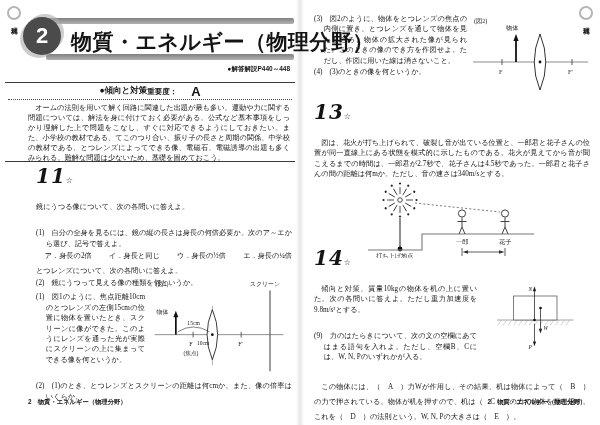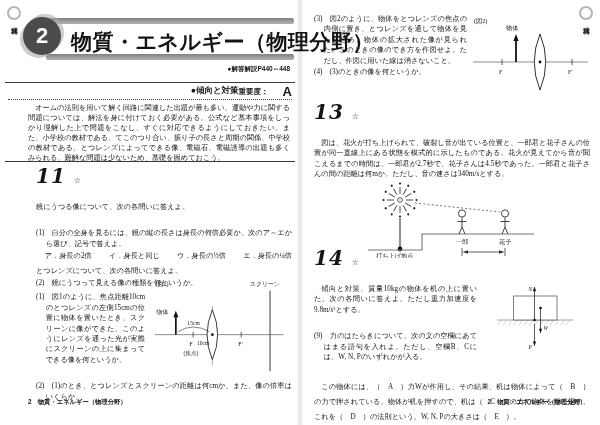--- a/index.html
+++ b/index.html
@@ -35,32 +35,32 @@
     box-shadow:-3px 3px 0 rgba(170,170,170,.6), 3px -3px 0 rgba(170,170,170,.6)}
   .chapter-circle span{color:#fff;font-family:"Liberation Sans","DejaVu Sans",sans-serif;font-weight:bold;font-size:22px}
 
   .answer-ref{position:absolute;top:65px;right:10px;font-family:"Liberation Sans","DejaVu Sans",sans-serif;
     font-weight:bold;font-size:6.5px}
 
   .rule{position:absolute;left:5px;right:5px;border-top:1.3px solid #3a3a3a}
   .r1{top:82px}
   .r2{top:161px}
 
-  .strategy-row{position:absolute;left:8px;right:8px;top:85px;display:flex;justify-content:flex-end;
+  .strategy-row{position:absolute;left:8px;right:8px;top:85px;display:flex;justify-content:center;
     align-items:flex-end;font-family:"Liberation Sans","DejaVu Sans",sans-serif;font-weight:bold}
   .strategy-heading{font-size:8.5px}
   .importance{font-size:7.5px;display:flex;align-items:flex-end;gap:14px}
   .grade{font-size:13px;line-height:11px}
   .dotted{position:absolute;left:8px;right:8px;top:99px;border-top:1.5px dotted #4a4a4a}
   .intro{position:absolute;left:28px;right:10px;top:103px;font-size:7.2px;line-height:10px;
     text-align:justify;text-indent:1em;margin:0}
 
   
   .prob{position:absolute;left:36px;right:8px}
-  .prob-head{display:flex;align-items:baseline;gap:8px;margin-bottom:3px}
+  .prob-head{display:flex;align-items:baseline;margin-bottom:3px}
   .prob-num{font-family:"DejaVu Serif","Liberation Serif",serif;font-style:italic;font-weight:bold;
     font-size:20px;line-height:20px;letter-spacing:1px}
   .prob-stars{font-size:8px}
   .prob-body{font-size:7.2px;line-height:10.4px;text-align:justify}
   .prob-body p{margin:16px 0 1px 0}
   .q{padding-left:1.35em;text-indent:-1.35em}
   .choices{display:flex;justify-content:space-between;padding-left:1.2em;margin:2px 0 2px 0}
   .fig-right{float:right;margin:0 0 2px 5px}
   .passage{clear:both;margin-left:1.2em;text-indent:1em;padding-top:2px;line-height:15px}
 

